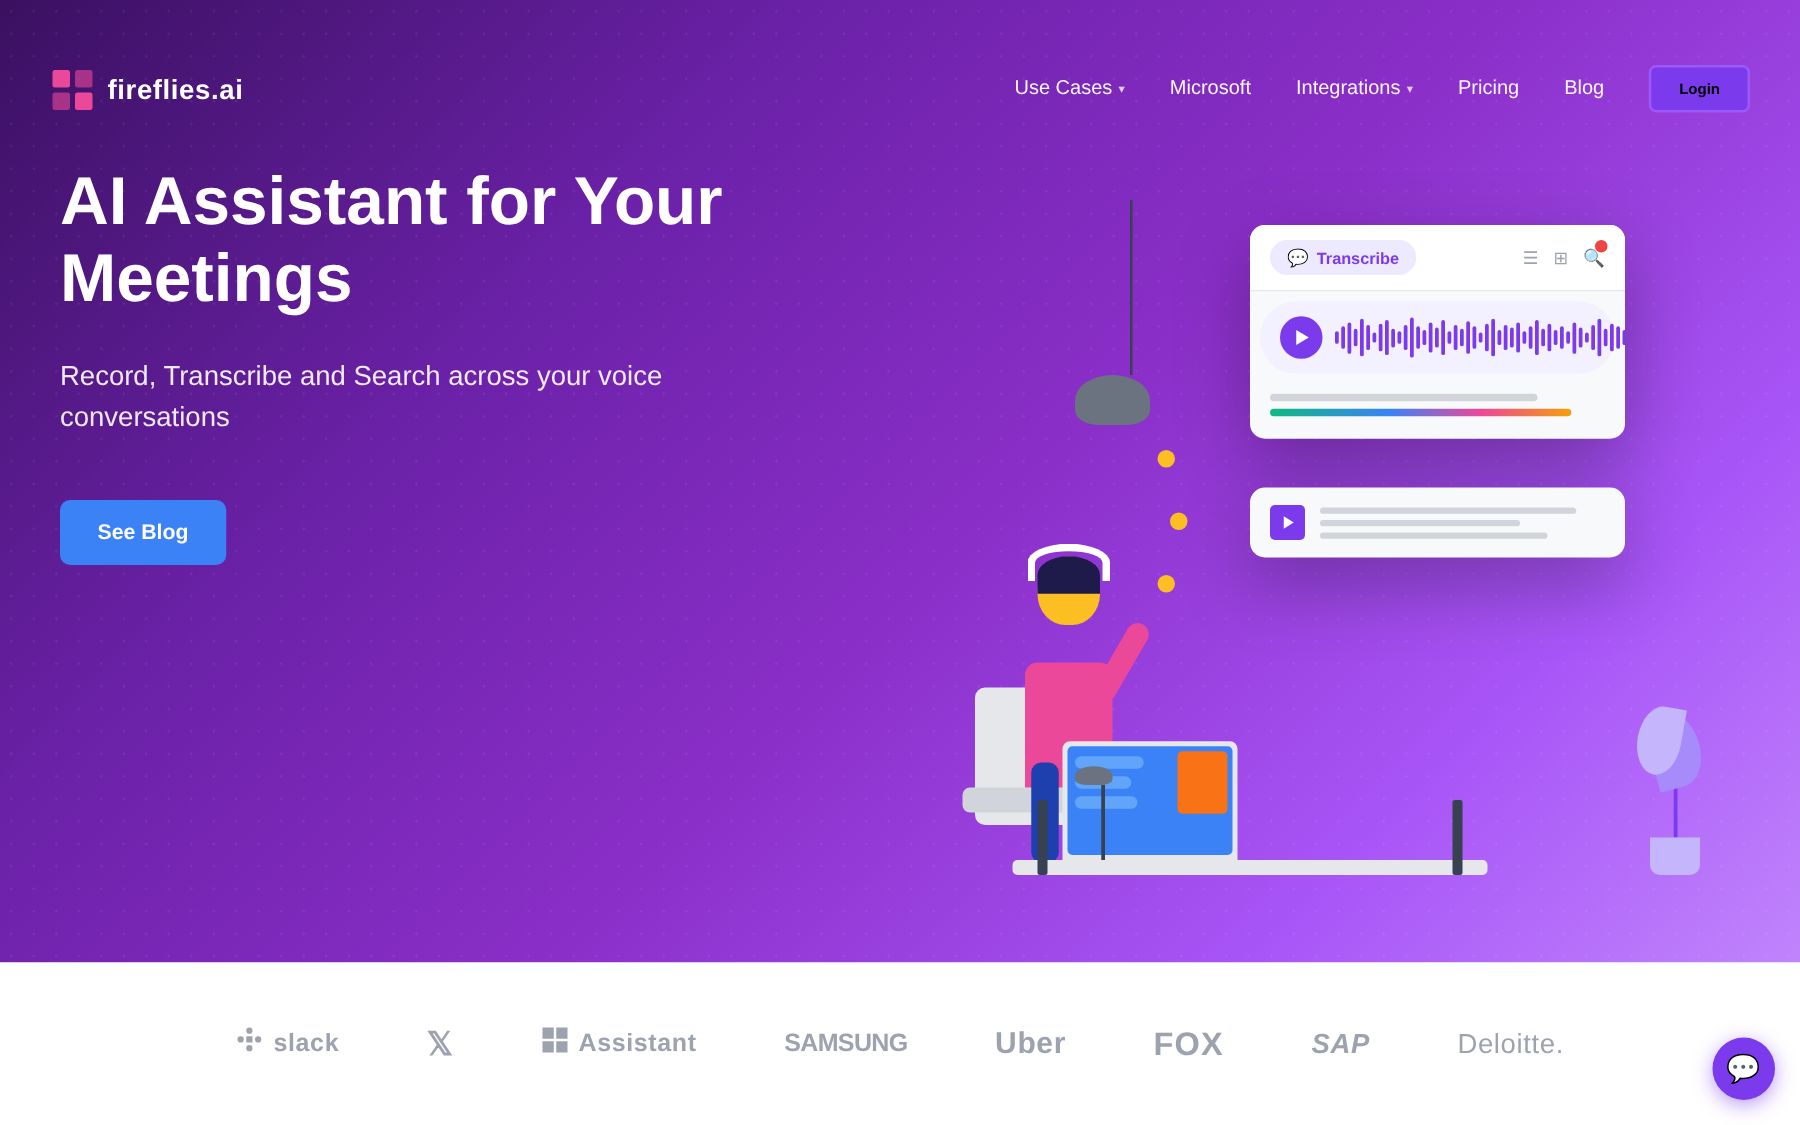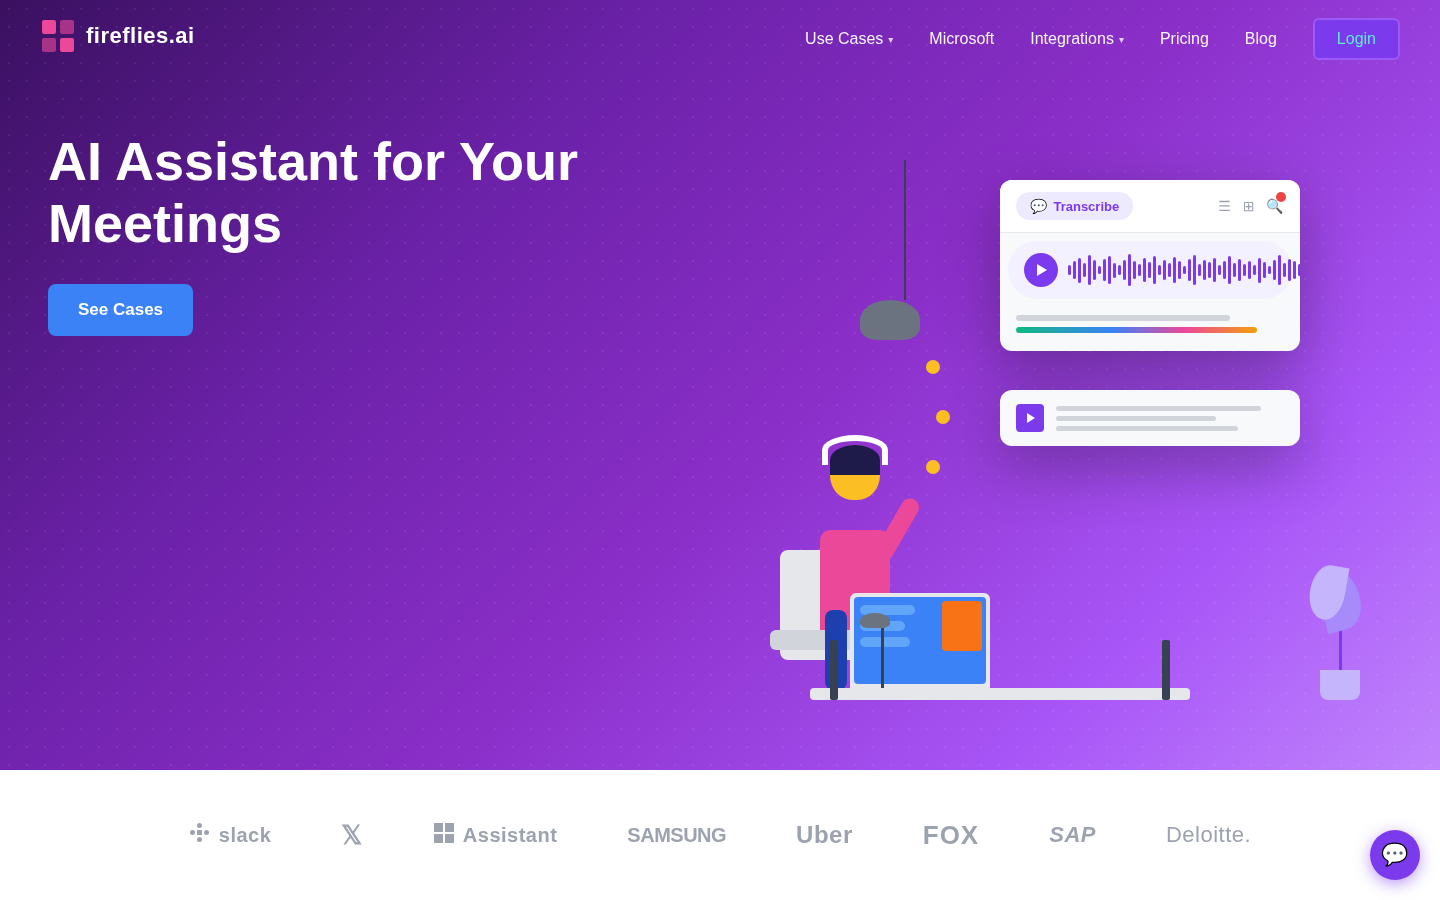--- a/index.html
+++ b/index.html
@@ -4,22 +4,22 @@
   <style>
     * { margin: 0; padding: 0; box-sizing: border-box; }
     body { font-family: 'Segoe UI', Arial, sans-serif; width: 1440px; height: 900px; overflow: hidden; }
 
     
     .navbar {
       position: absolute;
       top: 0; left: 0; right: 0;
       height: 90px;
       display: flex;
-      align-items: flex-start;
-      padding: 18px 40px;
+      align-items: flex-end;
+      padding: 0 40px;
       z-index: 10;
     }
     .logo {
       display: flex;
       align-items: center;
       gap: 10px;
       text-decoration: none;
     }
     .logo-icon {
       width: 36px;
@@ -45,26 +45,26 @@
       align-items: center;
       gap: 5px;
       opacity: 0.95;
     }
     .nav-link .chevron {
       font-size: 10px;
       opacity: 0.8;
     }
     .login-btn {
       background: #7c3aed;
-      color: #5eead4;
+      color: #000000;
       border: 2px solid #9b59f5;
       border-radius: 6px;
       padding: 10px 22px;
-      font-size: 16px;
-      font-weight: 400;
+      font-size: 12px;
+      font-weight: 700;
       cursor: pointer;
     }
 
     
     .hero {
       width: 1440px;
       height: 770px;
       background: linear-gradient(135deg, #3a1060 0%, #6b21a8 30%, #8b2fc9 55%, #a855f7 80%, #c084fc 100%);
       position: relative;
       overflow: hidden;
@@ -614,22 +614,23 @@
       </a>
       <a class="nav-link" href="#">
         <span>Blog</span>
       </a>
       <button class="login-btn">Login</button>
     </div>
   </nav>
 
   <div class="hero-content">
     <h1 class="hero-title">AI Assistant for Your Meetings</h1>
+    <p class="hero-subtitle">Record, Transcribe and Search across your voice conversations</p>
     <div class="hero-buttons">
-      <button class="btn-demo">See Cases</button>
+      <button class="btn-demo">See Blog</button>
     </div>
   </div>
 
   <div class="hero-illustration">
 
     <div class="pendant">
       <div class="pendant-cord"></div>
       <div class="pendant-shade"></div>
     </div>
 

